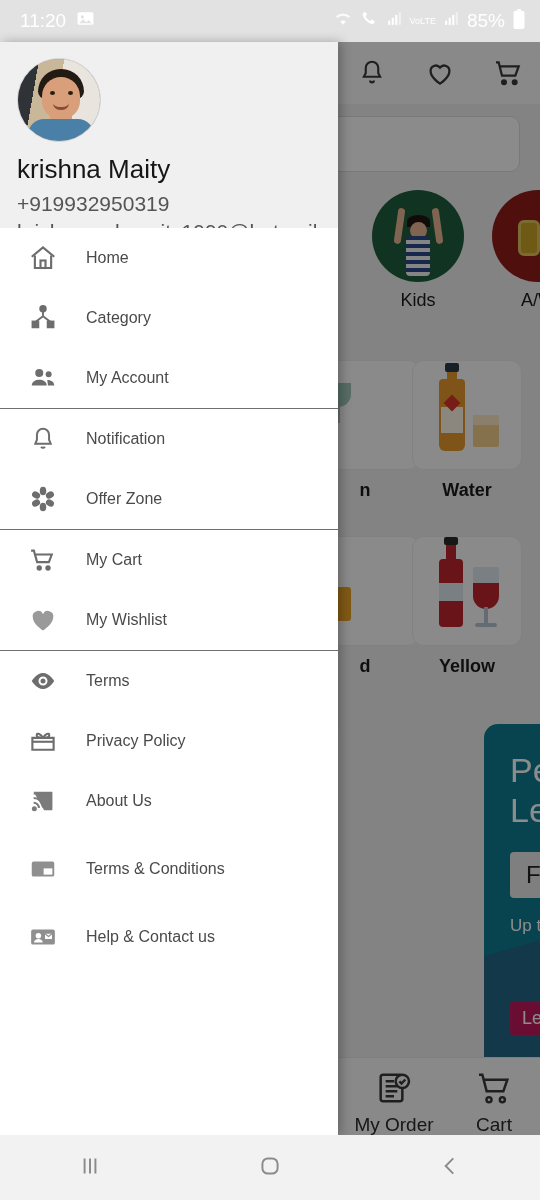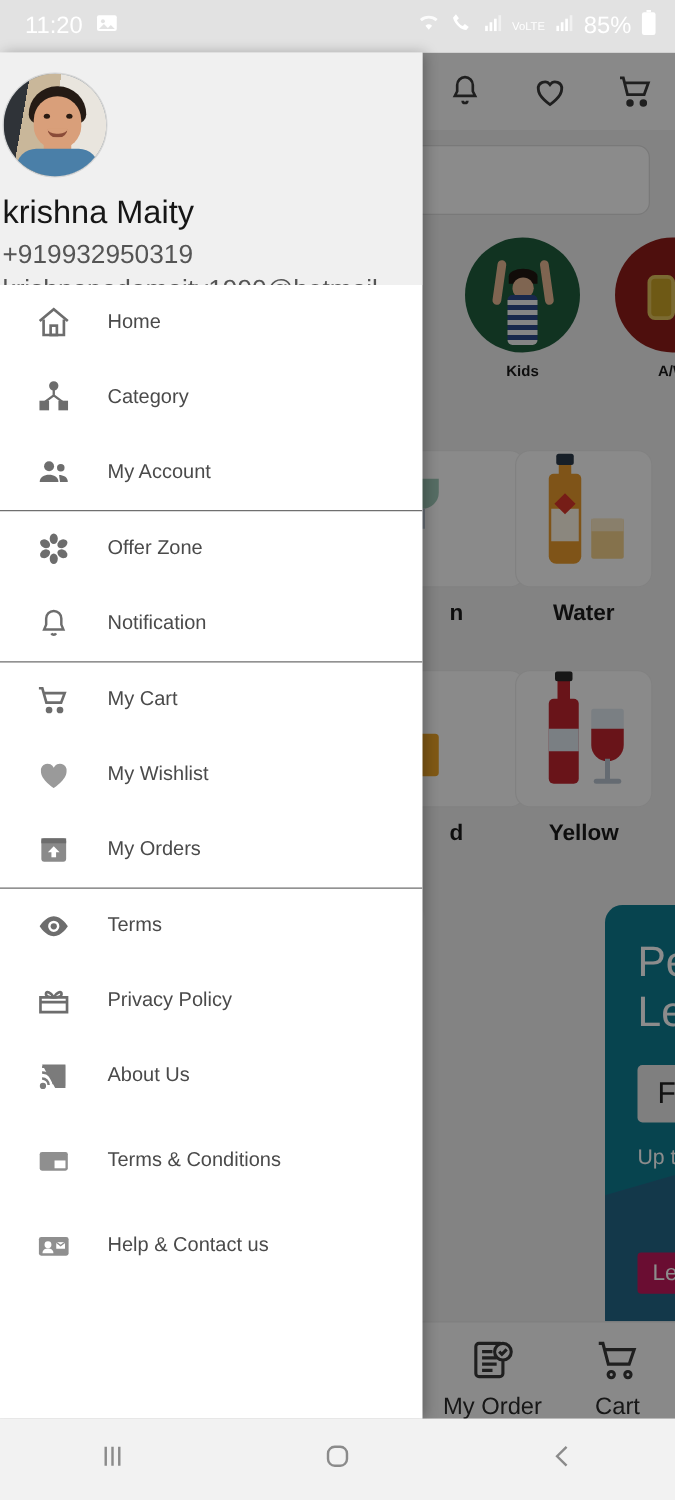--- a/index.html
+++ b/index.html
@@ -23,21 +23,21 @@
   .app-topbar .ticon{ width:36px; height:36px; display:flex; align-items:center; justify-content:center; }
   .app-search{
     position:absolute; left:30px; top:74px; width:490px; height:56px;
     border:1px solid #dcdcdc; border-radius:10px; background:#fdfdfd;
   }
   .cat-row{ position:absolute; left:0; top:148px; width:540px; height:150px; }
   .cat{ position:absolute; width:92px; text-align:center; }
   .cat .circ{
     width:92px; height:92px; border-radius:50%; overflow:hidden; position:relative;
   }
-  .cat .clabel{ margin-top:8px; font-size:12px; font-weight:bold; color:#1b1b1b; }
+  .cat .clabel{ margin-top:8px; font-size:18px; font-weight:normal; color:#1b1b1b; }
 
   .circ.kids{ background:#1f5d3c; }
   .circ.kids .kid-body{ position:absolute; left:34px; top:46px; width:24px; height:40px;
      background:repeating-linear-gradient(180deg,#2d4a8a 0 4px,#f2f2f2 4px 8px); border-radius:4px;}
   .circ.kids .kid-head{ position:absolute; left:38px; top:32px; width:17px; height:17px; border-radius:50%; background:#e8b894;}
   .circ.kids .kid-hair{ position:absolute; left:35px; top:25px; width:23px; height:12px; border-radius:50% 50% 0 0; background:#201611;}
   .circ.kids .arm-l{ position:absolute; left:24px; top:18px; width:7px; height:36px; background:#e8b894; transform:rotate(8deg); border-radius:4px;}
   .circ.kids .arm-r{ position:absolute; left:62px; top:18px; width:7px; height:36px; background:#e8b894; transform:rotate(-8deg); border-radius:4px;}
   .circ.watch{ background:#8e1d18; }
   .circ.watch .w1{ position:absolute; left:26px; top:30px; width:22px; height:36px; border-radius:6px; background:#c9a227; border:3px solid #e0c25c;}
@@ -127,21 +127,21 @@
   #statusbar .sb-right{ margin-left:auto; display:flex; align-items:center; gap:7px; }
   .sb-batt{ font-size:19px; }
 
   
   #drawer{
     position:absolute; left:0; top:42px; width:338px; height:1093px;
     background:#ffffff; z-index:50; box-shadow:3px 0 10px rgba(0,0,0,.28);
     overflow:hidden;
   }
   #drawer-header{
-    height:186px; background:#f0f0f0; padding:16px 0 0 2px; overflow:hidden;
+    height:186px; background:#f0f0f0; padding:16px 0 0 17px; overflow:hidden;
   }
   .avatar{
     width:84px; height:84px; border-radius:50%; overflow:hidden; position:relative;
     border:1px solid #d6d6d6; background:#8e9aa3;
   }
   .av-bg{ position:absolute; inset:0; background:linear-gradient(100deg,#2f3338 0 22%,#c9b79a 22% 48%,#e9e5de 48% 100%);}
   .av-hair{ position:absolute; left:20px; top:10px; width:46px; height:30px; background:#241a14; border-radius:24px 24px 8px 8px;}
   .av-face{ position:absolute; left:24px; top:18px; width:38px; height:42px; background:#d99f7a; border-radius:19px 19px 18px 18px;}
   .av-eye1{ position:absolute; left:32px; top:32px; width:5px; height:4px; background:#2a1b12; border-radius:50%;}
   .av-eye2{ position:absolute; left:50px; top:32px; width:5px; height:4px; background:#2a1b12; border-radius:50%;}
@@ -408,74 +408,63 @@
             <path d="M15.4 13.6c2.6 0 5.6 1.3 5.6 4.4h-5z"></path>
         </svg>
       </span>
       <span class="mi-label">My Account</span>
     </div>
   </div>
 
   <div class="menu-group">
     <div class="menu-item">
       <span class="mi-icon">
+        <svg width="28" height="28" viewBox="0 0 24 24" fill="none" stroke="#6d6d6d" stroke-width="1.7">
+          <path d="M12 3.2a5.2 5.2 0 0 0-5.2 5.2v4.2L5.4 16h13.2l-1.4-3.4V8.4A5.2 5.2 0 0 0 12 3.2z"></path>
+          <path d="M10.4 18.6a1.8 1.8 0 0 0 3.2 0"></path>
+        </svg>
+      </span>
+      <span class="mi-label">Notification</span>
+    </div>
+    <div class="menu-item">
+      <span class="mi-icon">
         <svg width="30" height="30" viewBox="0 0 24 24" fill="#6d6d6d">
           <g>
             <ellipse cx="12" cy="5.6" rx="2.6" ry="3.4"></ellipse>
             <ellipse cx="12" cy="18.4" rx="2.6" ry="3.4"></ellipse>
             <ellipse cx="12" cy="5.6" rx="2.6" ry="3.4" transform="rotate(60 12 12)"></ellipse>
             <ellipse cx="12" cy="18.4" rx="2.6" ry="3.4" transform="rotate(60 12 12)"></ellipse>
             <ellipse cx="12" cy="5.6" rx="2.6" ry="3.4" transform="rotate(120 12 12)"></ellipse>
             <ellipse cx="12" cy="18.4" rx="2.6" ry="3.4" transform="rotate(120 12 12)"></ellipse>
           </g>
           <circle cx="12" cy="12" r="2.6" fill="#ffffff"></circle>
         </svg>
       </span>
       <span class="mi-label">Offer Zone</span>
     </div>
-    <div class="menu-item">
-      <span class="mi-icon">
-        <svg width="28" height="28" viewBox="0 0 24 24" fill="none" stroke="#6d6d6d" stroke-width="1.7">
-          <path d="M12 3.2a5.2 5.2 0 0 0-5.2 5.2v4.2L5.4 16h13.2l-1.4-3.4V8.4A5.2 5.2 0 0 0 12 3.2z"></path>
-          <path d="M10.4 18.6a1.8 1.8 0 0 0 3.2 0"></path>
-        </svg>
-      </span>
-      <span class="mi-label">Notification</span>
-    </div>
   </div>
 
   <div class="menu-group">
     <div class="menu-item">
       <span class="mi-icon">
         <svg width="30" height="30" viewBox="0 0 24 24" fill="none" stroke="#6d6d6d" stroke-width="1.7">
           <path d="M2.5 4.5h2.2l2.6 9.2h9.4L19 7.6H6.2"></path>
           <circle cx="9" cy="18.4" r="1.3" fill="#6d6d6d"></circle>
           <circle cx="16" cy="18.4" r="1.3" fill="#6d6d6d"></circle>
         </svg>
       </span>
       <span class="mi-label">My Cart</span>
     </div>
     <div class="menu-item">
       <span class="mi-icon">
         <svg width="30" height="30" viewBox="0 0 24 24" fill="#9a9a9a">
           <path d="M12 20.4S3.8 15.2 3.8 9.8A4.3 4.3 0 0 1 12 7.4a4.3 4.3 0 0 1 8.2 2.4c0 5.4-8.2 10.6-8.2 10.6z"></path>
         </svg>
       </span>
       <span class="mi-label">My Wishlist</span>
-    </div>
-    <div class="menu-item">
-      <span class="mi-icon">
-        <svg width="28" height="28" viewBox="0 0 24 24" fill="#8a8a8a">
-          <rect x="3.5" y="4" width="17" height="16" rx="2"></rect>
-          <rect x="3.5" y="4" width="17" height="3.4" fill="#6d6d6d"></rect>
-          <path d="M12 9.5l4 4h-8z" fill="#ffffff"></path>
-          <rect x="10.4" y="13" width="3.2" height="4" fill="#ffffff"></rect>
-        </svg>
-      </span>
-      <span class="mi-label">My Orders</span>
     </div>
   </div>
 
   <div class="menu-group">
     <div class="menu-item">
       <span class="mi-icon">
         <svg width="30" height="30" viewBox="0 0 24 24" fill="#6d6d6d">
           <path d="M12 5.6C6.8 5.6 3 12 3 12s3.8 6.4 9 6.4 9-6.4 9-6.4-3.8-6.4-9-6.4zm0 10a3.6 3.6 0 1 1 0-7.2 3.6 3.6 0 0 1 0 7.2z"></path>
           <circle cx="12" cy="12" r="2"></circle>
         </svg>

